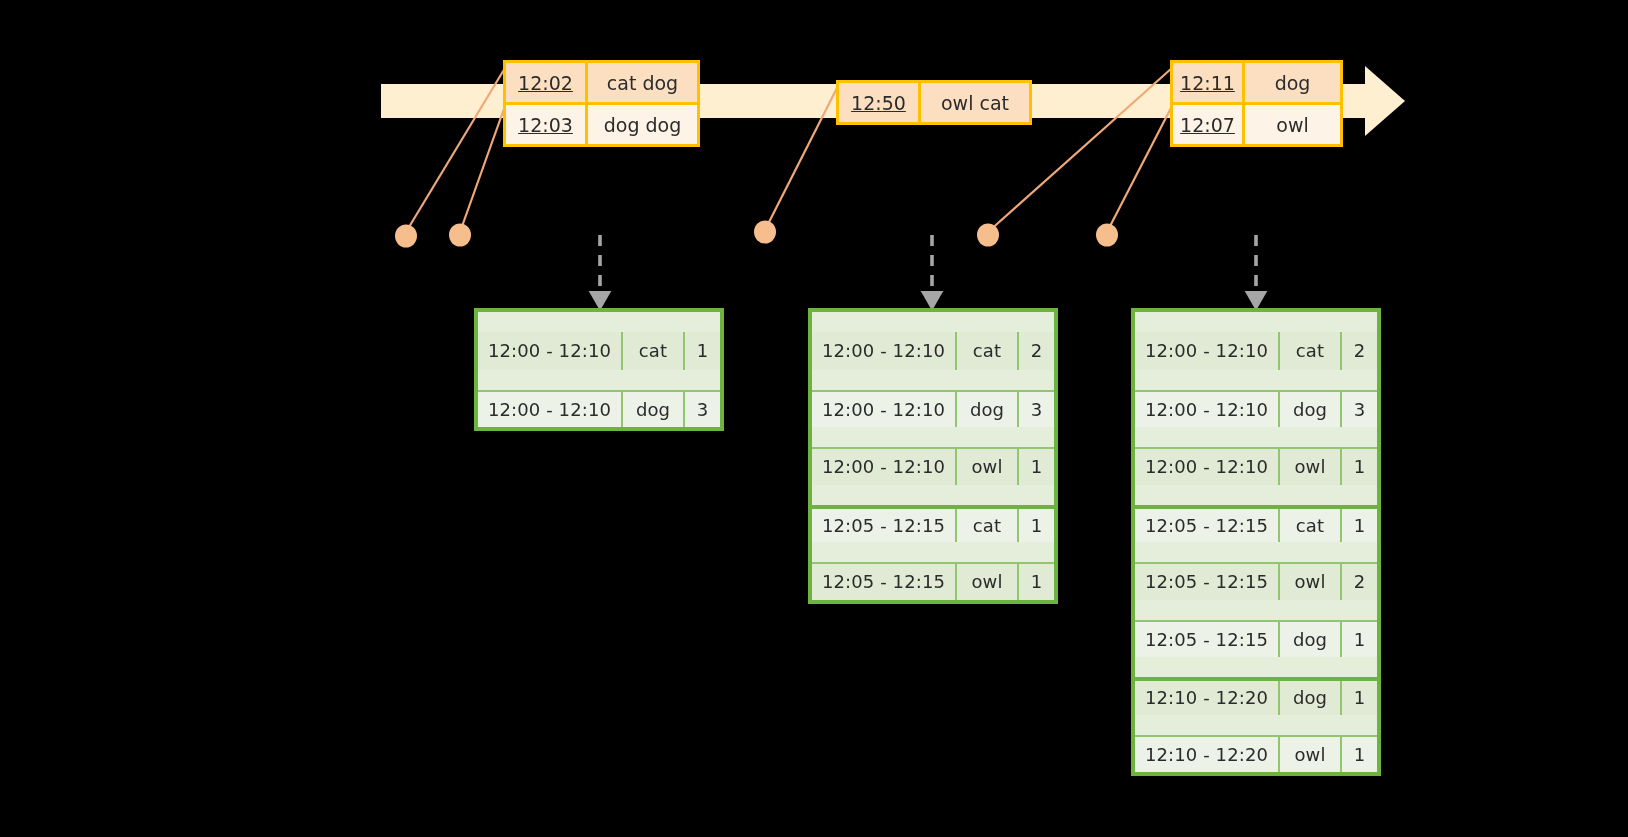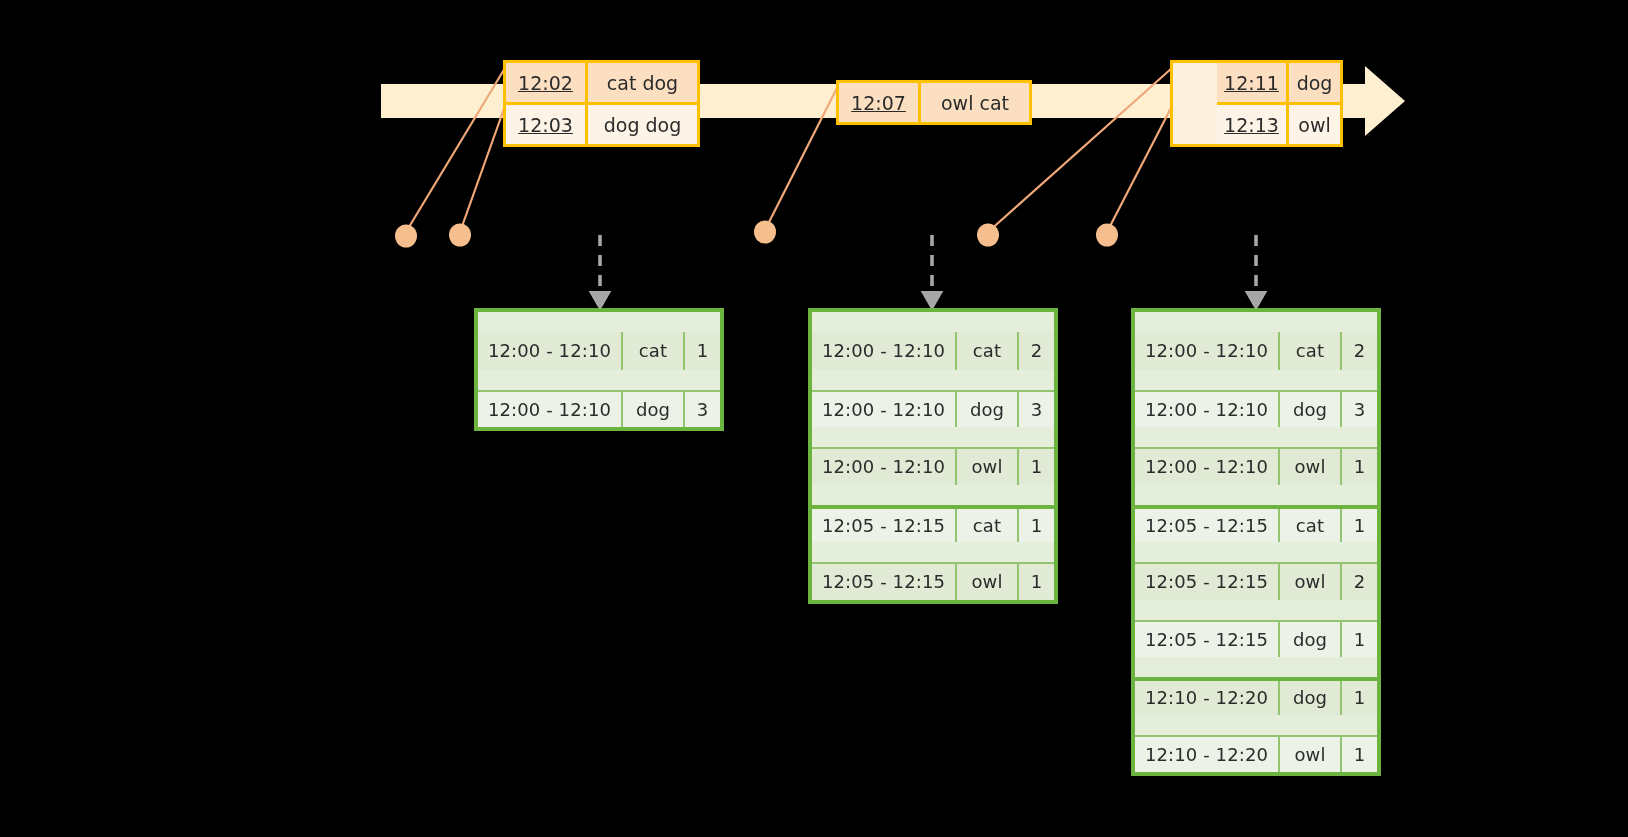--- a/index.html
+++ b/index.html
@@ -145,32 +145,32 @@
       <div class="event-cell-words">cat dog</div>
     </div>
     <div class="event-row shade-b">
       <div class="event-cell-time" style="width:82px;">12:03</div>
       <div class="event-cell-words">dog dog</div>
     </div>
   </div>
 
   <div class="event-box" style="left:836px; top:80px; width:196px;">
     <div class="event-row shade-a">
-      <div class="event-cell-time" style="width:82px;">12:07</div>
+      <div class="event-cell-time" style="width:82px;">12:50</div>
       <div class="event-cell-words">owl cat</div>
     </div>
   </div>
 
-  <div class="event-box" style="left:1170px; top:60px; width:173px;padding-left:44px;">
+  <div class="event-box" style="left:1170px; top:60px; width:173px;">
     <div class="event-row shade-a">
       <div class="event-cell-time" style="width:72px;">12:11</div>
       <div class="event-cell-words">dog</div>
     </div>
     <div class="event-row shade-b">
-      <div class="event-cell-time" style="width:72px;">12:13</div>
+      <div class="event-cell-time" style="width:72px;">12:07</div>
       <div class="event-cell-words">owl</div>
     </div>
   </div>
 
   <div class="result-table" id="result-table-1" style="left:474px; top:308px; width:250px;">
       <div class="res-row odd">
         <div class="res-cell window" style="width: 145px;">12:00 - 12:10</div>
         <div class="res-cell word" style="width: 62px;">cat</div>
         <div class="res-cell count" style="width: auto; flex: 1 1 0%;">1</div>
       </div>

